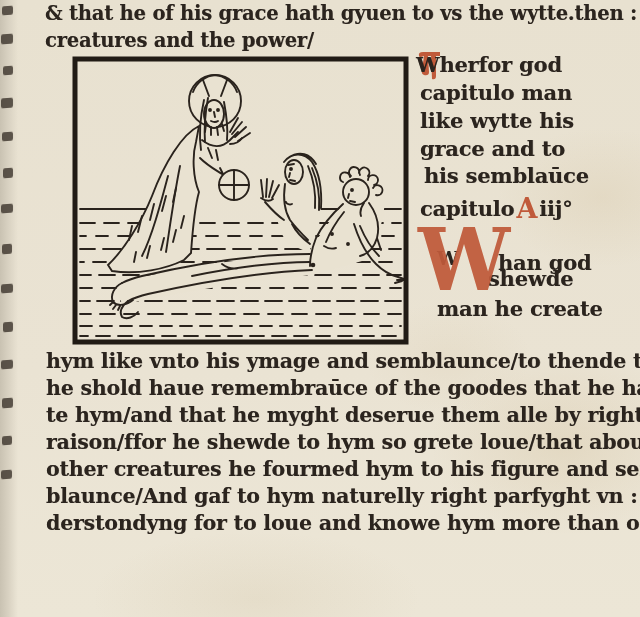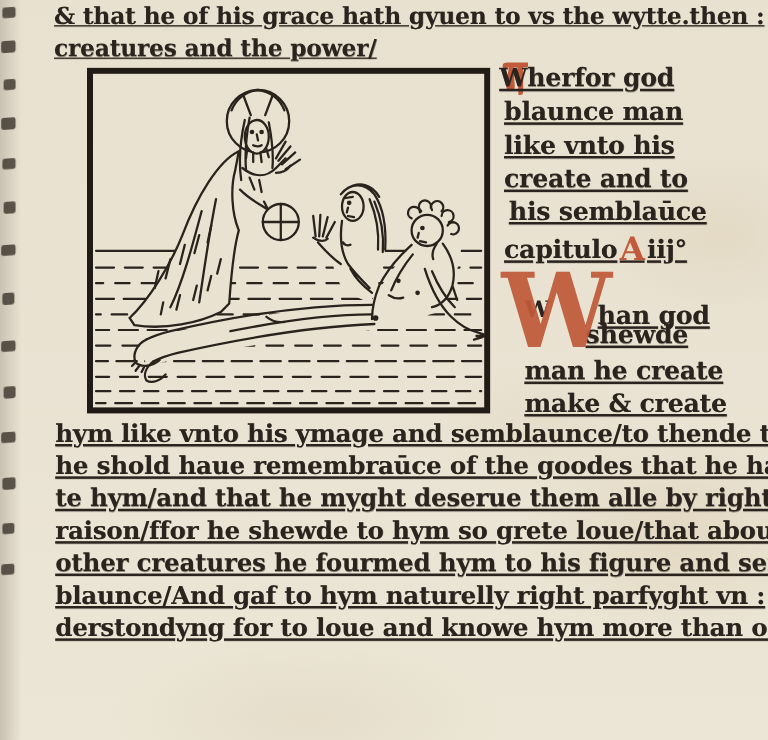--- a/index.html
+++ b/index.html
@@ -23,21 +23,21 @@
   .edge {
     position:absolute; left:0; top:0; width:18px; height:617px;
     background:linear-gradient(90deg, #c9c2b2 0%, #d8d1c1 45%, rgba(216,209,193,0) 100%);
   }
   .edge b {
     position:absolute; display:block; background:#3b332b;
     filter:blur(.6px); opacity:.8; border-radius:2px; transform:skewY(-4deg);
   }
   .line {
     position:absolute; white-space:nowrap; font-weight:700;
-    letter-spacing:-0.2px; text-shadow:.3px .3px 0 rgba(43,36,30,.45);text-decoration:underline;
+    letter-spacing:-0.2px; text-shadow:.3px .3px 0 rgba(43,36,30,.45);
   }
   .t  { font-size:19.5px; }
   .rc { font-size:21px; }
   .bd { font-size:20.5px; }
   .red { color:var(--rubric); text-shadow:none; }
   .cap-initial { font-size:27px; position:relative; top:2px; margin:0 2px; }
   .paraph { position:absolute; width:26px; height:34px; }
   .big-initial {
     position:absolute; left:418px; top:222px; font-size:82px; line-height:.95;
     font-weight:700; color:var(--rubric); opacity:.93; z-index:3; text-shadow:none;
@@ -142,32 +142,31 @@
         </g>
 
         <rect x="3" y="3" width="331" height="283" fill="none" stroke="#211b15" stroke-width="5"></rect>
       </svg>
     </div>
 
     <svg class="paraph" style="left:416px;top:50px" viewBox="0 0 26 34">
       <path d="M3 6 Q2 2 7 2 L24 2 L24 6 L20 6 L20 26 Q20 30 16 29 L15 6 L12 6 L13 22 Q13 26 8 25 Q5 24 6 20 L8 6 Q3 8 3 6 Z" fill="#c05a3a"></path>
     </svg>
     <div class="line rc" style="left:416px;top:52px">Wherfor god</div>
-    <div class="line rc" style="left:420px;top:80px">blaunce man</div>
-    <div class="line rc" style="left:420px;top:108px">like vnto his</div>
-    <div class="line rc" style="left:420px;top:136px">create and to</div>
+    <div class="line rc" style="left:420px;top:80px">capitulo man</div>
+    <div class="line rc" style="left:420px;top:108px">like wytte his</div>
+    <div class="line rc" style="left:420px;top:136px">grace and to</div>
     <div class="line rc" style="left:424px;top:163px">his semblaūce</div>
     <div class="line rc" style="left:420px;top:191px"><span>capitulo</span><span class="red cap-initial">A</span><span>iij°</span></div>
 
     <div class="guide-letter">W</div>
     <div class="big-initial">W</div>
     <div class="line rc" style="left:498px;top:250px">han god</div>
     <div class="line rc" style="left:488px;top:266px">shewde</div>
     <div class="line rc" style="left:437px;top:296px">man he create</div>
-    <div class="line rc" style="left:437px;top:323px">make &amp; create</div>
 
     <div class="line bd" style="left:46px;top:349px">hym like vnto his ymage and semblaunce/to thende that</div>
     <div class="line bd" style="left:46px;top:376px">he shold haue remembraūce of the goodes that he had len :</div>
     <div class="line bd" style="left:46px;top:403px">te hym/and that he myght deserue them alle by right &amp;</div>
     <div class="line bd" style="left:46px;top:430px">raison/ffor he shewde to hym so grete loue/that aboue alle</div>
     <div class="line bd" style="left:46px;top:457px">other creatures he fourmed hym to his figure and sem :</div>
     <div class="line bd" style="left:46px;top:484px">blaunce/And gaf to hym naturelly right parfyght vn :</div>
     <div class="line bd" style="left:46px;top:511px">derstondyng for to loue and knowe hym more than ony</div>
 
   </div>

